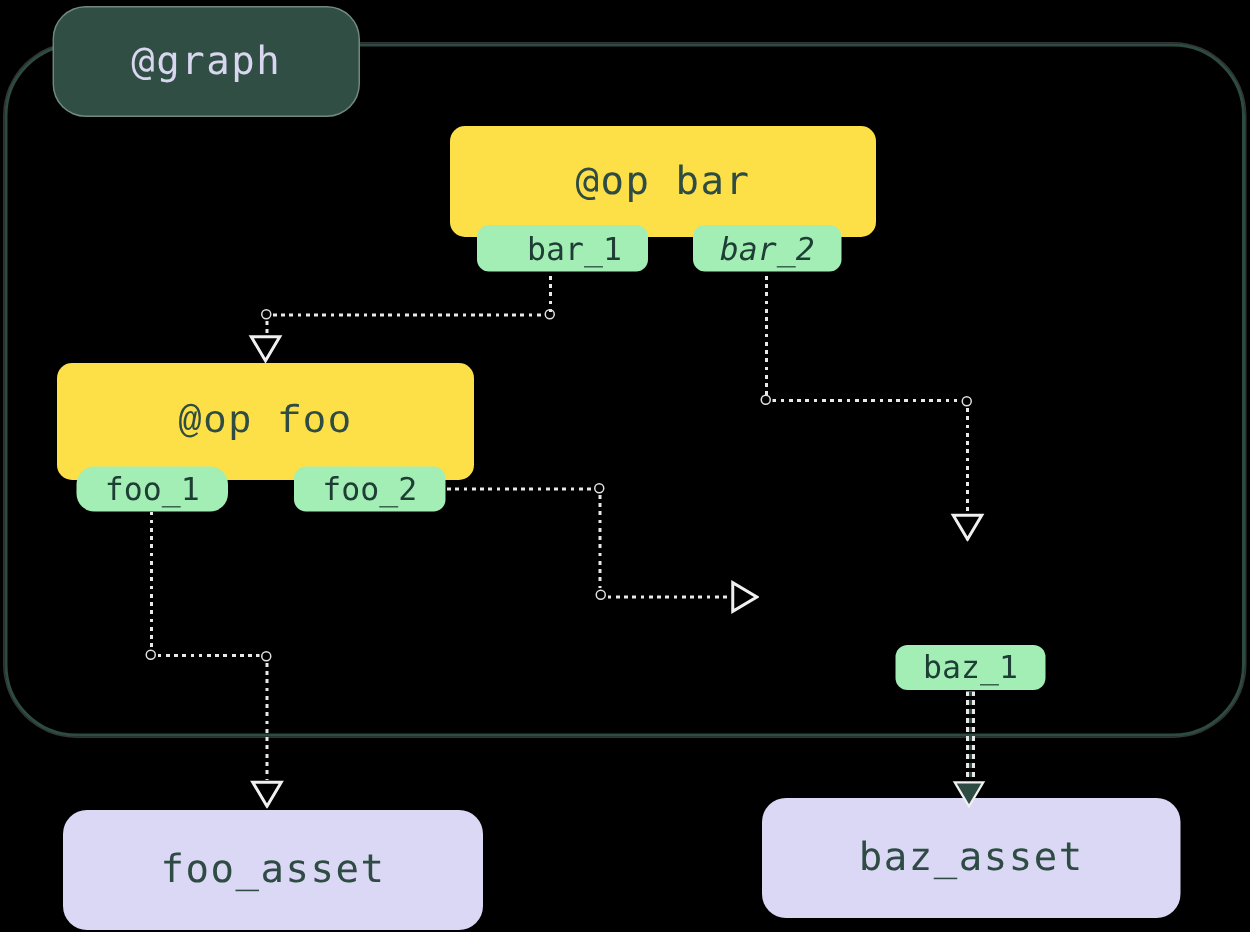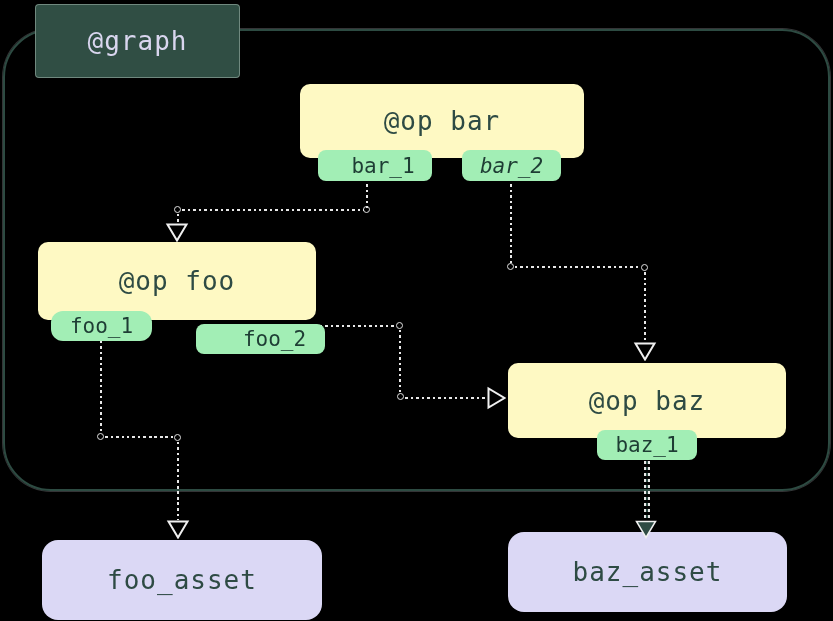--- a/index.html
+++ b/index.html
@@ -12,26 +12,26 @@
   }
   
   .graph-border{
     position:absolute;left:3px;top:29px;width:827px;height:462px;
     border:2px solid #2D4B42;border-radius:48px;box-sizing:border-box;
     box-shadow:0 0 0 1px rgba(235,235,245,0.22);
   }
   .graph-badge{
     position:absolute;left:35px;top:4px;width:205px;height:74px;
     background:#304E44;border:1px solid rgba(190,210,200,0.45);
-    border-radius:4px;box-sizing:border-box;
+    border-radius:22px;box-sizing:border-box;
     display:flex;align-items:center;justify-content:center;
     color:#D9D6EF;font-size:26px;letter-spacing:1px;z-index:5;
   }
   .op-node{
-    position:absolute;background:#fef9c3;border-radius:10px;
+    position:absolute;background:#fde047;border-radius:10px;
     display:flex;align-items:center;justify-content:center;
     color:#2E4B44;font-size:26px;letter-spacing:1px;z-index:3;
   }
   .out-badge{
     position:absolute;background:#A2EEB5;border-radius:8px;
     display:flex;align-items:center;justify-content:center;
     color:#1E3D34;font-size:21px;z-index:4;
   }
   .asset-node{
     position:absolute;background:#DBD8F5;border-radius:16px;
@@ -128,33 +128,30 @@
   <div class="op-node" style="left:300px;top:84px;width:284px;height:74px;">
     <span>@op bar</span>
   </div>
   <div class="out-badge" style="left:318px;top:150px;width:98px;height:31px;padding-left:16px;">
     <span>bar_1</span>
   </div>
   <div class="out-badge" style="left:462px;top:150px;width:99px;height:31px;font-style:italic;">
     <span>bar_2</span>
   </div>
 
-  <div class="op-node" style="left:38px;top:242px;width:278px;height:78px;">
+  <div class="op-node" style="left:38px;top:242px;width:278px;height:78px;font-family:Liberation Mono, monospace;">
     <span>@op foo</span>
   </div>
   <div class="out-badge" style="left:51px;top:311px;width:101px;height:30px;border-radius:12px;">
     <span>foo_1</span>
   </div>
-  <div class="out-badge" style="left:196px;top:324px;width:101px;height:30px;padding-left:28px;">
+  <div class="out-badge" style="left:196px;top:311px;width:101px;height:30px;">
     <span>foo_2</span>
   </div>
 
-  <div class="op-node" style="left:508px;top:363px;width:278px;height:75px;">
-    <span>@op baz</span>
-  </div>
   <div class="out-badge" style="left:597px;top:430px;width:100px;height:30px;">
     <span>baz_1</span>
   </div>
 
   <div class="asset-node" style="left:42px;top:540px;width:280px;height:80px;border-radius:16px;">
     <span>foo_asset</span>
   </div>
   <div class="asset-node" style="left:508px;top:532px;width:279px;height:80px;">
     <span>baz_asset</span>
   </div>

